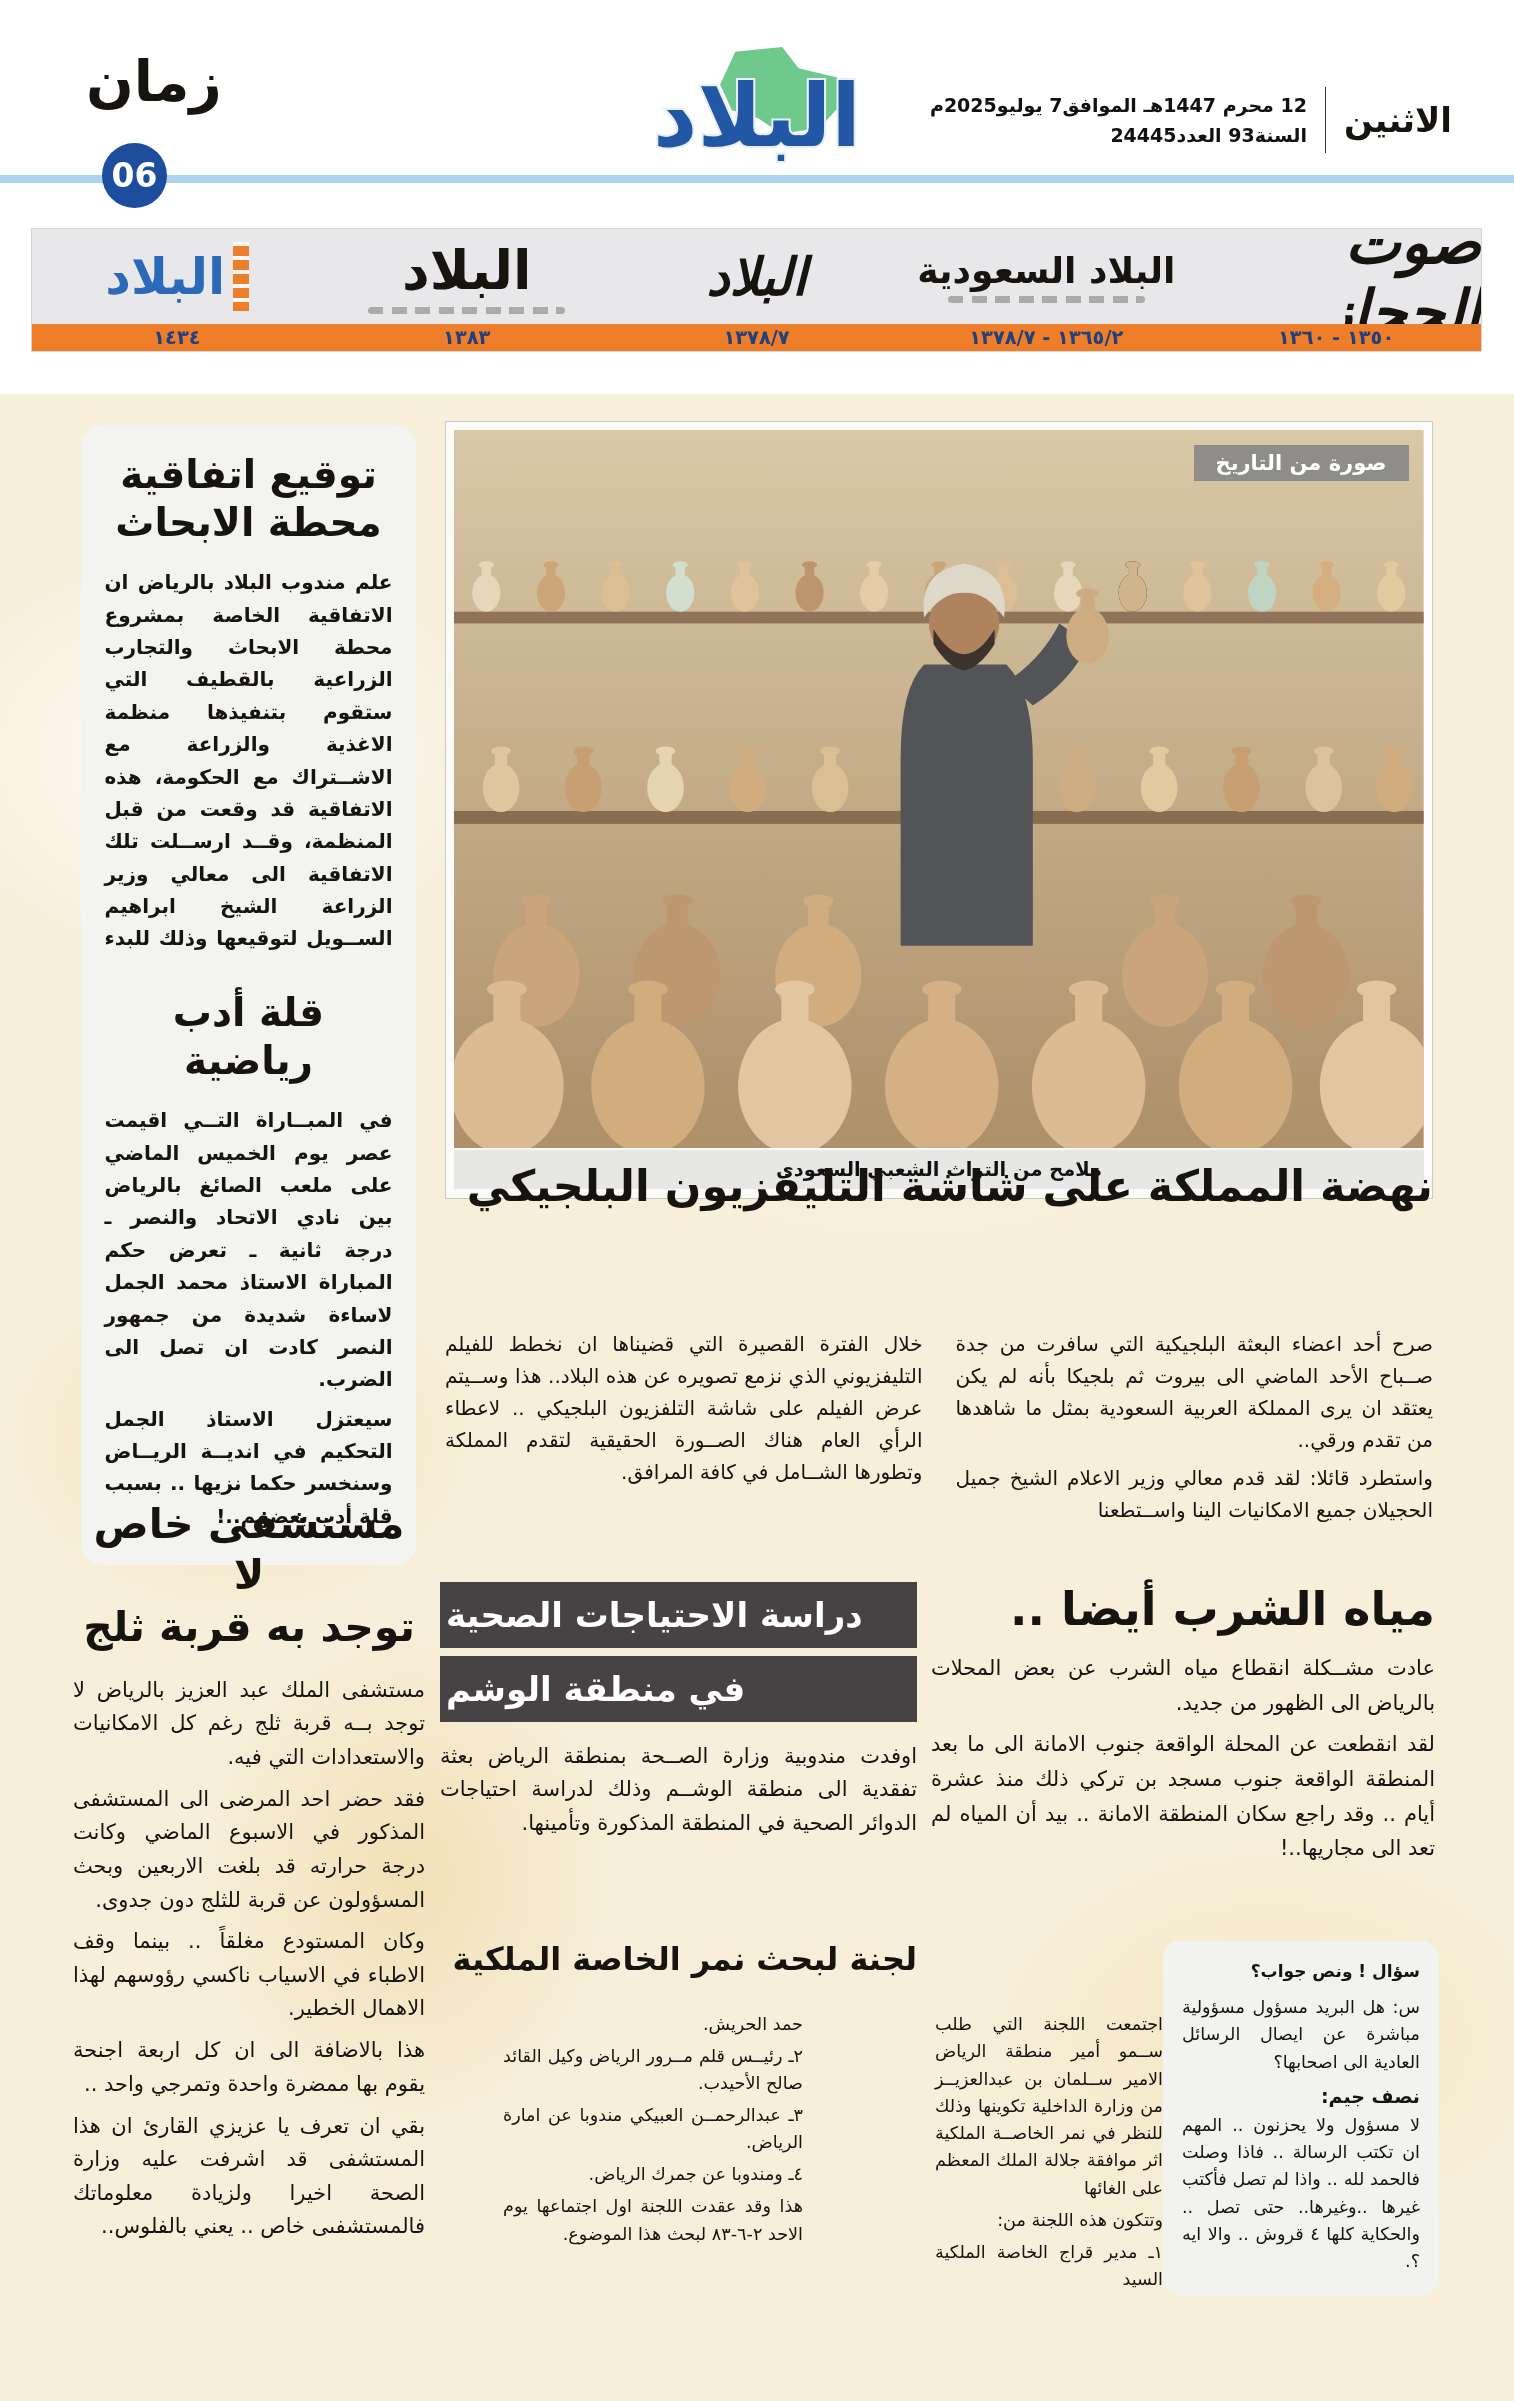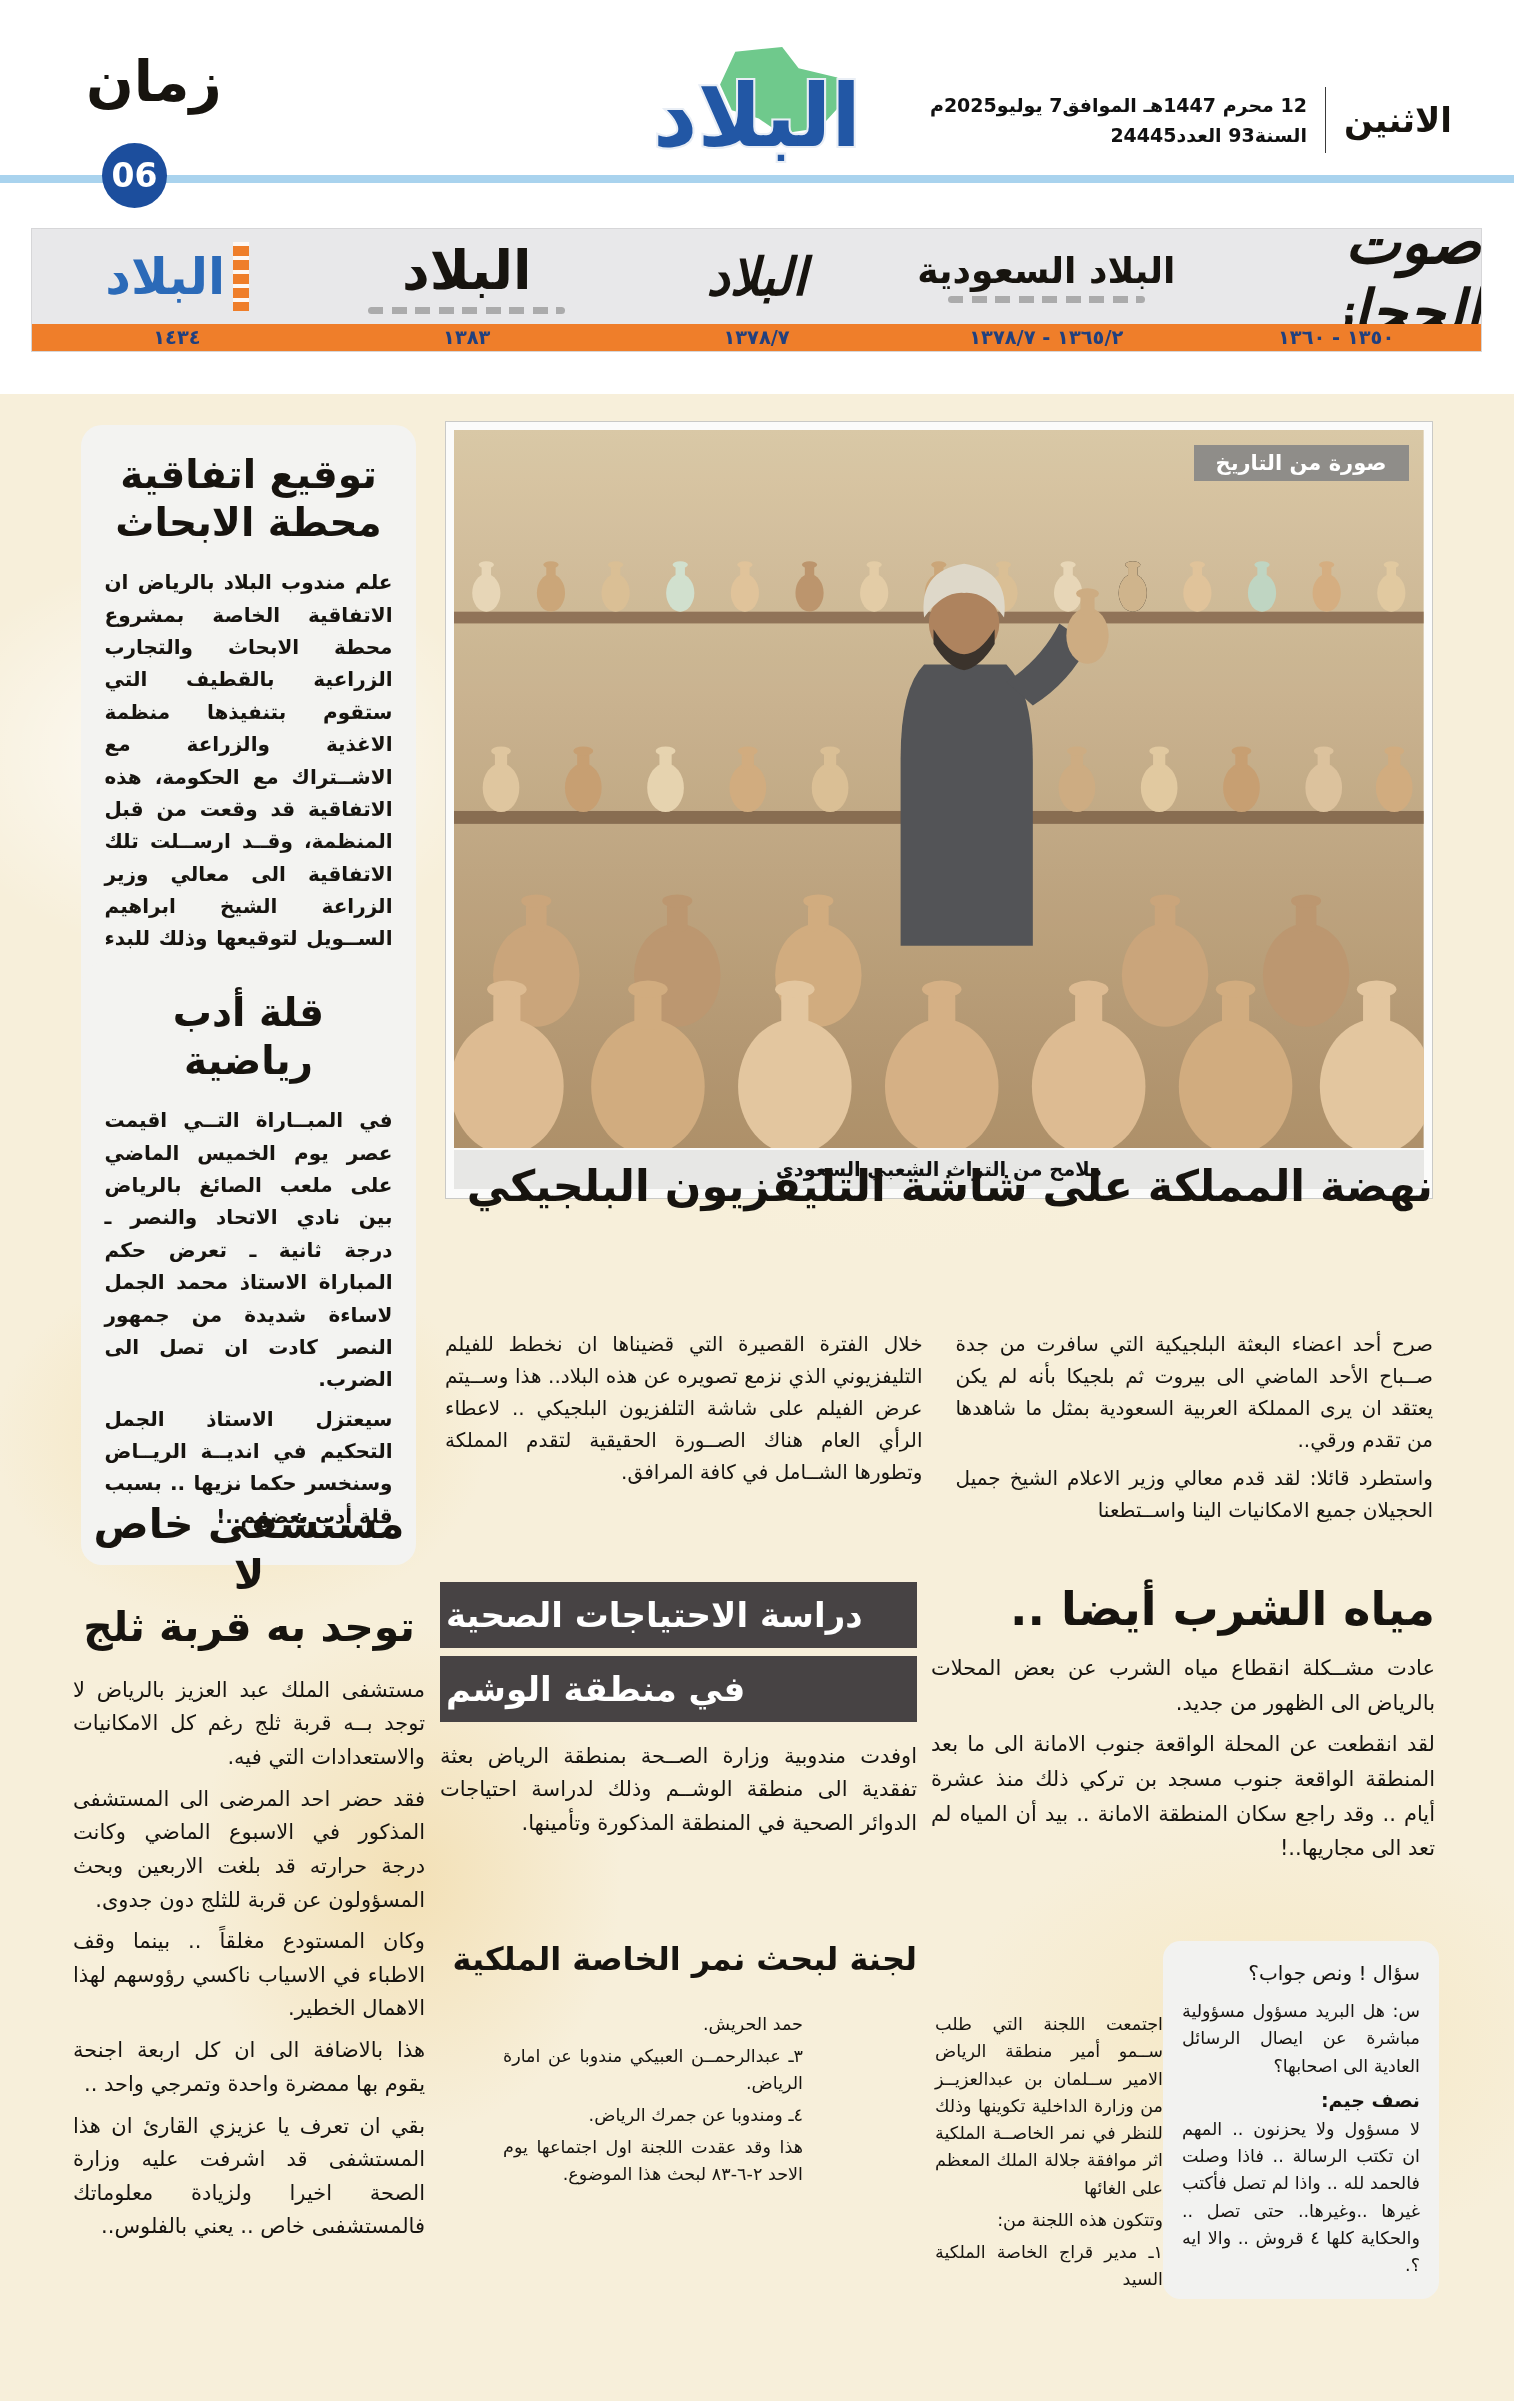--- a/index.html
+++ b/index.html
@@ -106,21 +106,21 @@
     font-size:32px; font-weight:800; white-space:nowrap; letter-spacing:-0.6px;
   }
   .committee-start { position:absolute; left:936px; top:2011px; width:228px; font-size:17.6px; line-height:1.55; text-align:justify; }
   .committee-start p { margin-bottom:4.7px; }
   .committee-list { position:absolute; left:504px; top:2011px; width:300px; font-size:17.6px; line-height:1.55; text-align:justify; }
   .committee-list p { margin-bottom:4.7px; }
   .qa-box {
     position:absolute; left:1164px; top:1941px; width:276px; background:#f2f2f0;
     border-radius:17.6px; padding:20px 19px;
   }
-  .qa-title { font-size:20px; font-weight:400; margin-bottom:13px; white-space:nowrap; }
+  .qa-title { font-size:17px; font-weight:700; margin-bottom:13px; white-space:nowrap; }
   .qa-q { font-size:17.6px; line-height:1.55; text-align:justify; margin-bottom:9.4px; }
   .qa-label { font-size:19px; font-weight:700; margin-bottom:4.7px; }
   .qa-a { font-size:17.6px; line-height:1.55; text-align:justify; }
 </style>
 </head>
 <body>
 
 <div class="page">
 
   <div class="zaman">زمان</div>
@@ -314,20 +314,21 @@
   </div>
 
   <div class="committee-headline">لجنة لبحث نمر الخاصة الملكية</div>
   <div class="committee-start">
     <p>اجتمعت اللجنة التي طلب ســمو أمير منطقة الرياض الامير ســلمان بن عبدالعزيــز من وزارة الداخلية تكوينها وذلك للنظر في نمر الخاصــة الملكية اثر موافقة جلالة الملك المعظم على الغائها</p>
     <p>وتتكون هذه اللجنة من:</p>
     <p>١ـ مدير قراج الخاصة الملكية السيد</p>
   </div>
   <div class="committee-list">
     <p>حمد الحريش.</p>
+    <p>٢ـ رئيــس قلم مــرور الرياض وكيل القائد صالح الأحيدب.</p>
     <p>٣ـ عبدالرحمــن العبيكي مندوبا عن امارة الرياض.</p>
     <p>٤ـ ومندوبا عن جمرك الرياض.</p>
     <p>هذا وقد عقدت اللجنة اول اجتماعها يوم الاحد ٢-٦-٨٣ لبحث هذا الموضوع.</p>
   </div>
 
   <div class="qa-box">
     <div class="qa-title">سؤال !  ونص جواب؟</div>
     <div class="qa-q">س: هل البريد مسؤول مسؤولية مباشرة عن ايصال الرسائل العادية الى اصحابها؟</div>
     <div class="qa-label">نصف جيم:</div>
     <div class="qa-a">لا مسؤول ولا يحزنون .. المهم ان تكتب الرسالة .. فاذا وصلت فالحمد لله .. واذا لم تصل فأكتب غيرها ..وغيرها.. حتى تصل .. والحكاية كلها ٤ قروش .. والا ايه ؟.</div>

